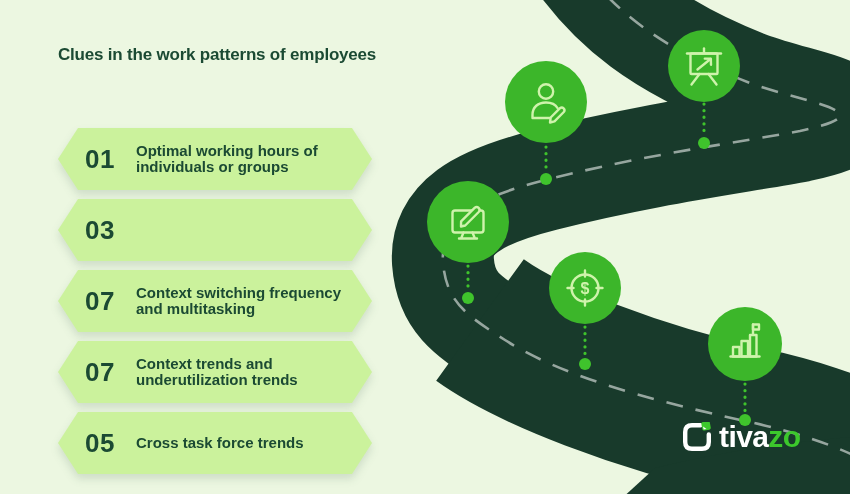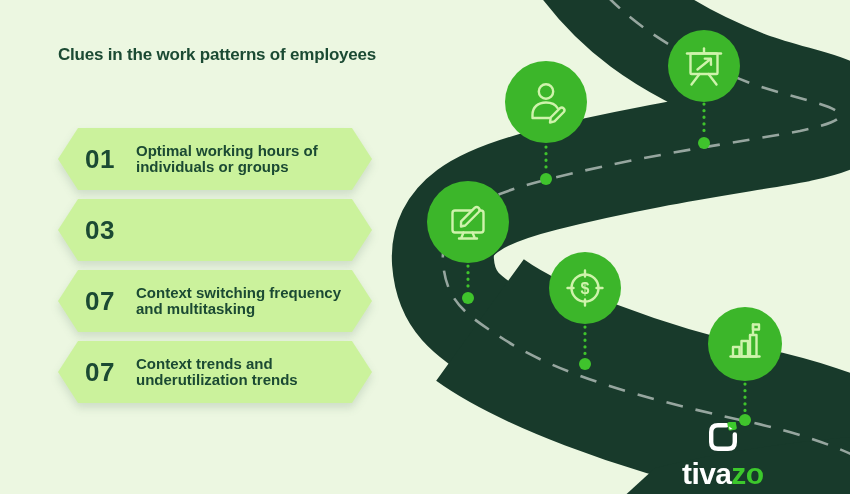--- a/index.html
+++ b/index.html
@@ -31,21 +31,21 @@
   }
   .banner .num{
     margin-left:27px;width:46px;flex:0 0 auto;
     font-size:26px;font-weight:700;color:var(--ink);letter-spacing:0.5px;
   }
   .banner .label{
     margin-left:5px;width:232px;
     font-size:15px;line-height:16px;font-weight:700;color:var(--ink);
   }
   .logo{
-    position:absolute;left:682px;top:422px;display:flex;align-items:center;gap:7px;flex-direction:column;
+    position:absolute;left:682px;top:422px;display:flex;align-items:center;gap:7px;
   }
   .logo .mark{width:30px;height:30px;display:block;}
   .logo .wordmark{font-size:30px;font-weight:700;letter-spacing:-0.6px;line-height:30px;}
   .logo .t-primary{color:#FFFFFF;}
   .logo .t-accent{color:var(--logogreen);}
 </style>
 </head>
 <body>
 
 <div class="stage">
@@ -144,20 +144,26 @@
         <span class="num">07</span>
         <span class="label">Context switching frequency and multitasking</span>
       </div>
     </div>
     <div class="banner-wrap">
       <div class="banner">
         <span class="num">07</span>
         <span class="label">Context trends and underutilization trends</span>
       </div>
     </div>
+    <div class="banner-wrap">
+      <div class="banner">
+        <span class="num">05</span>
+        <span class="label">Cross task force trends</span>
+      </div>
+    </div>
   </div>
 
   <div class="logo">
     <svg class="mark" viewBox="0 0 30 30">
       <path d="M 18.5,3.2 H 10 Q 3.2,3.2 3.2,10 V 20 Q 3.2,26.8 10,26.8 H 20 Q 26.8,26.8 26.8,20 V 12.5" fill="none" stroke="#FFFFFF" stroke-width="4.4" stroke-linecap="round"></path>
       <g transform="rotate(-10 24 4)">
         <rect x="19.8" y="-0.4" width="8.6" height="8.6" rx="1.8" fill="#3CC82C"></rect>
         <path d="M 21,7 L 21,4 L 24,7 Z" fill="#FFFFFF"></path>
       </g>
     </svg>

